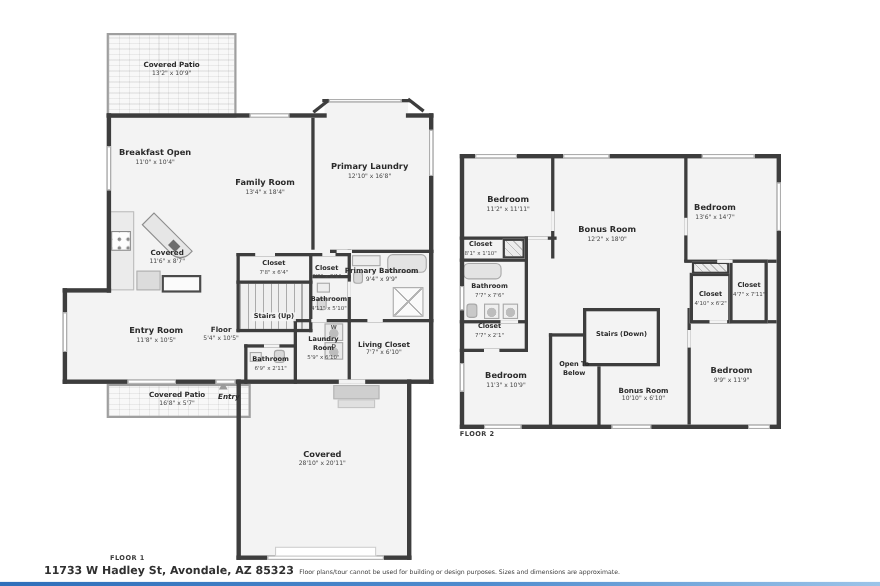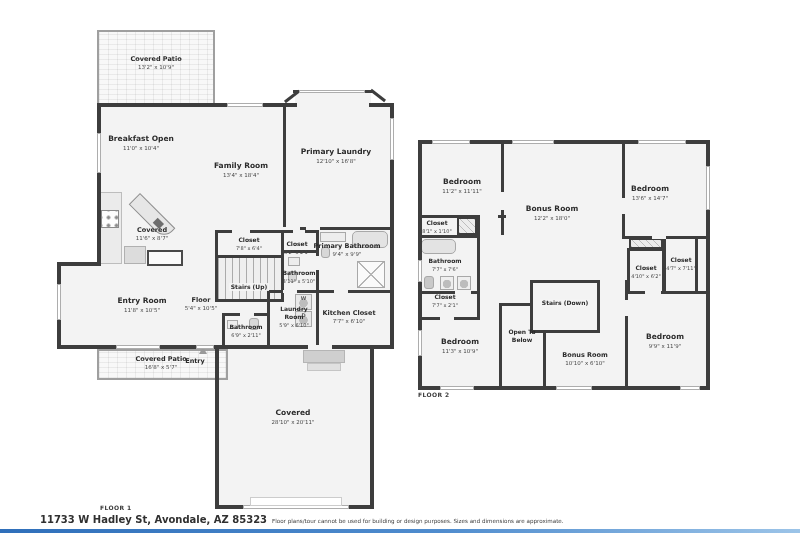--- a/index.html
+++ b/index.html
@@ -182,32 +182,32 @@
     </div>
     <div class="label small" style="left:171px;top:296px;width:60px;">
       <div class="nm">Floor</div>
       <div class="dm">5'4" x 10'5"</div>
     </div>
     <div class="label tiny" style="left:275px;top:305px;width:38px;">
       <div class="nm">Laundry Room</div>
       <div class="dm">5'9" x 6'10"</div>
     </div>
     <div class="label small" style="left:309px;top:309px;width:80px;">
-      <div class="nm">Kitchen Closet</div>
+      <div class="nm">Living Closet</div>
       <div class="dm">7'7" x 6'10"</div>
     </div>
     <div class="label tiny" style="left:216px;top:323px;width:60px;">
       <div class="nm">Bathroom</div>
       <div class="dm">6'9" x 2'11"</div>
     </div>
     <div class="label small" style="left:111px;top:355px;width:100px;">
       <div class="nm">Covered Patio</div>
       <div class="dm">16'8" x 5'7"</div>
     </div>
-    <div class="label small" style="left:177px;top:357px;width:36px;">
+    <div class="label small" style="left:190px;top:357px;width:36px;font-style:italic;">
       <div class="nm">Entry</div>
     </div>
     <div class="label" style="left:243px;top:408px;width:100px;">
       <div class="nm">Covered</div>
       <div class="dm">28'10" x 20'11"</div>
     </div>
   </div>
 
   <div>
     <div class="fill" style="left:420px;top:142px;width:288px;height:246px;"></div>

